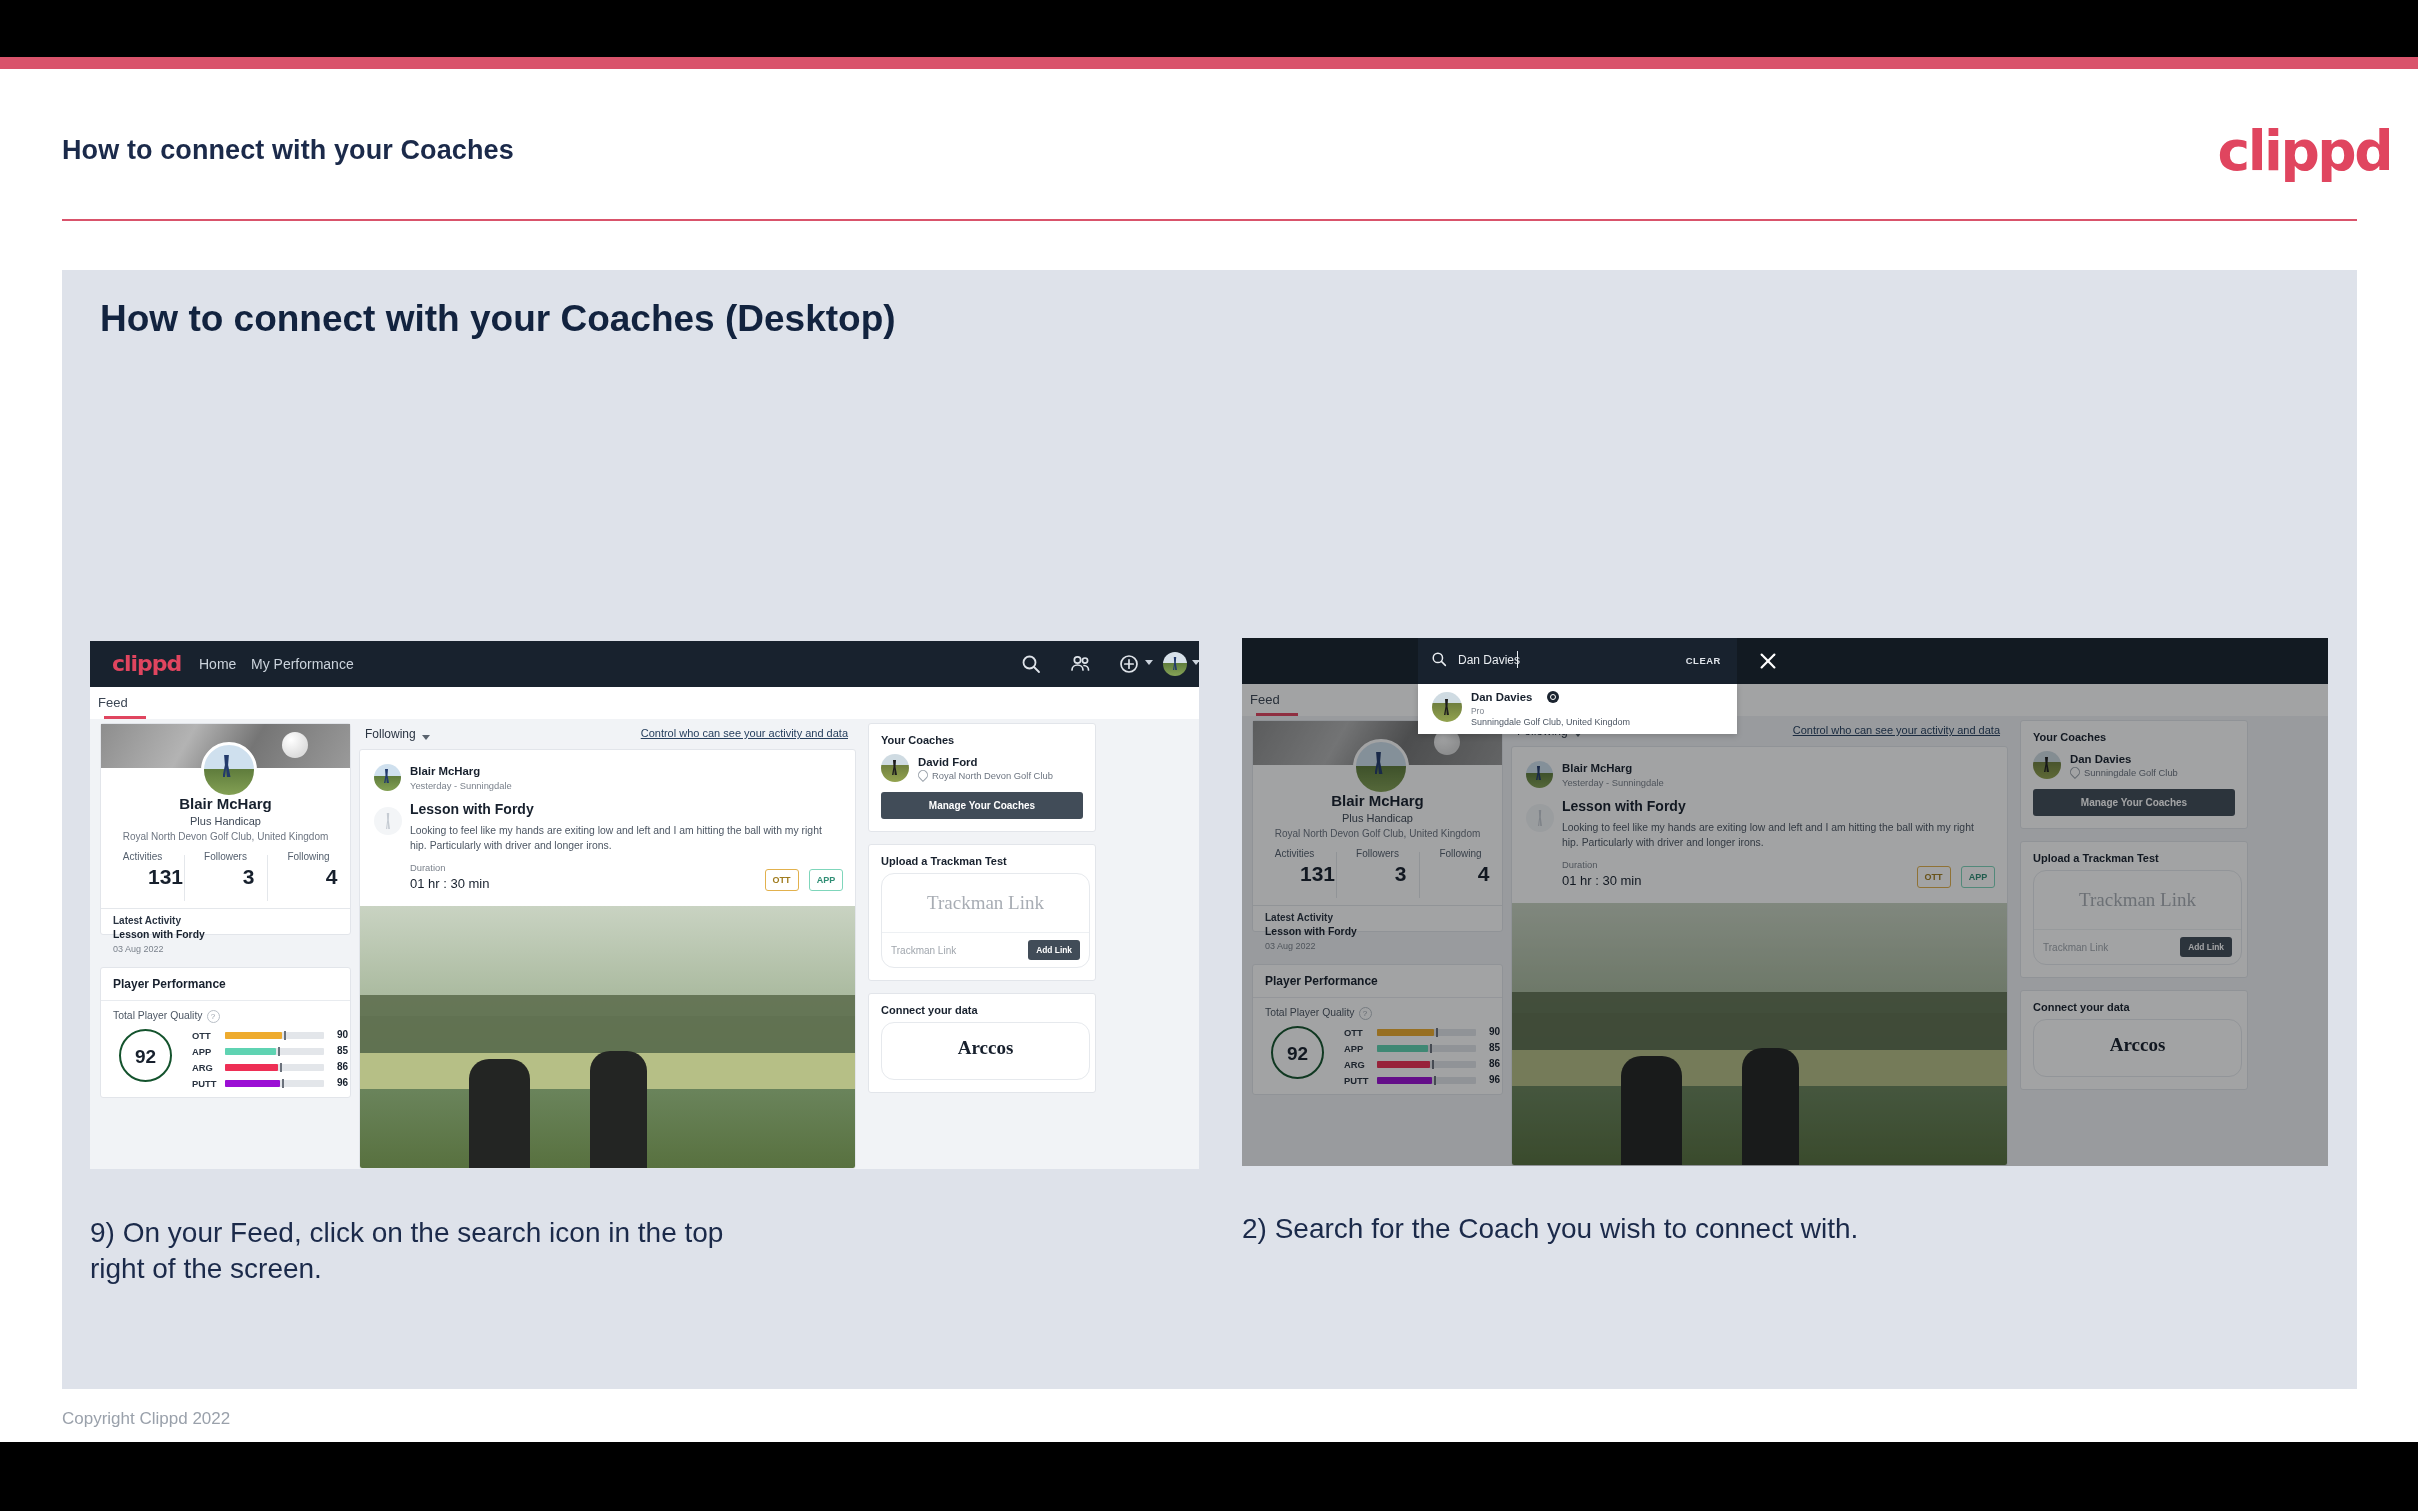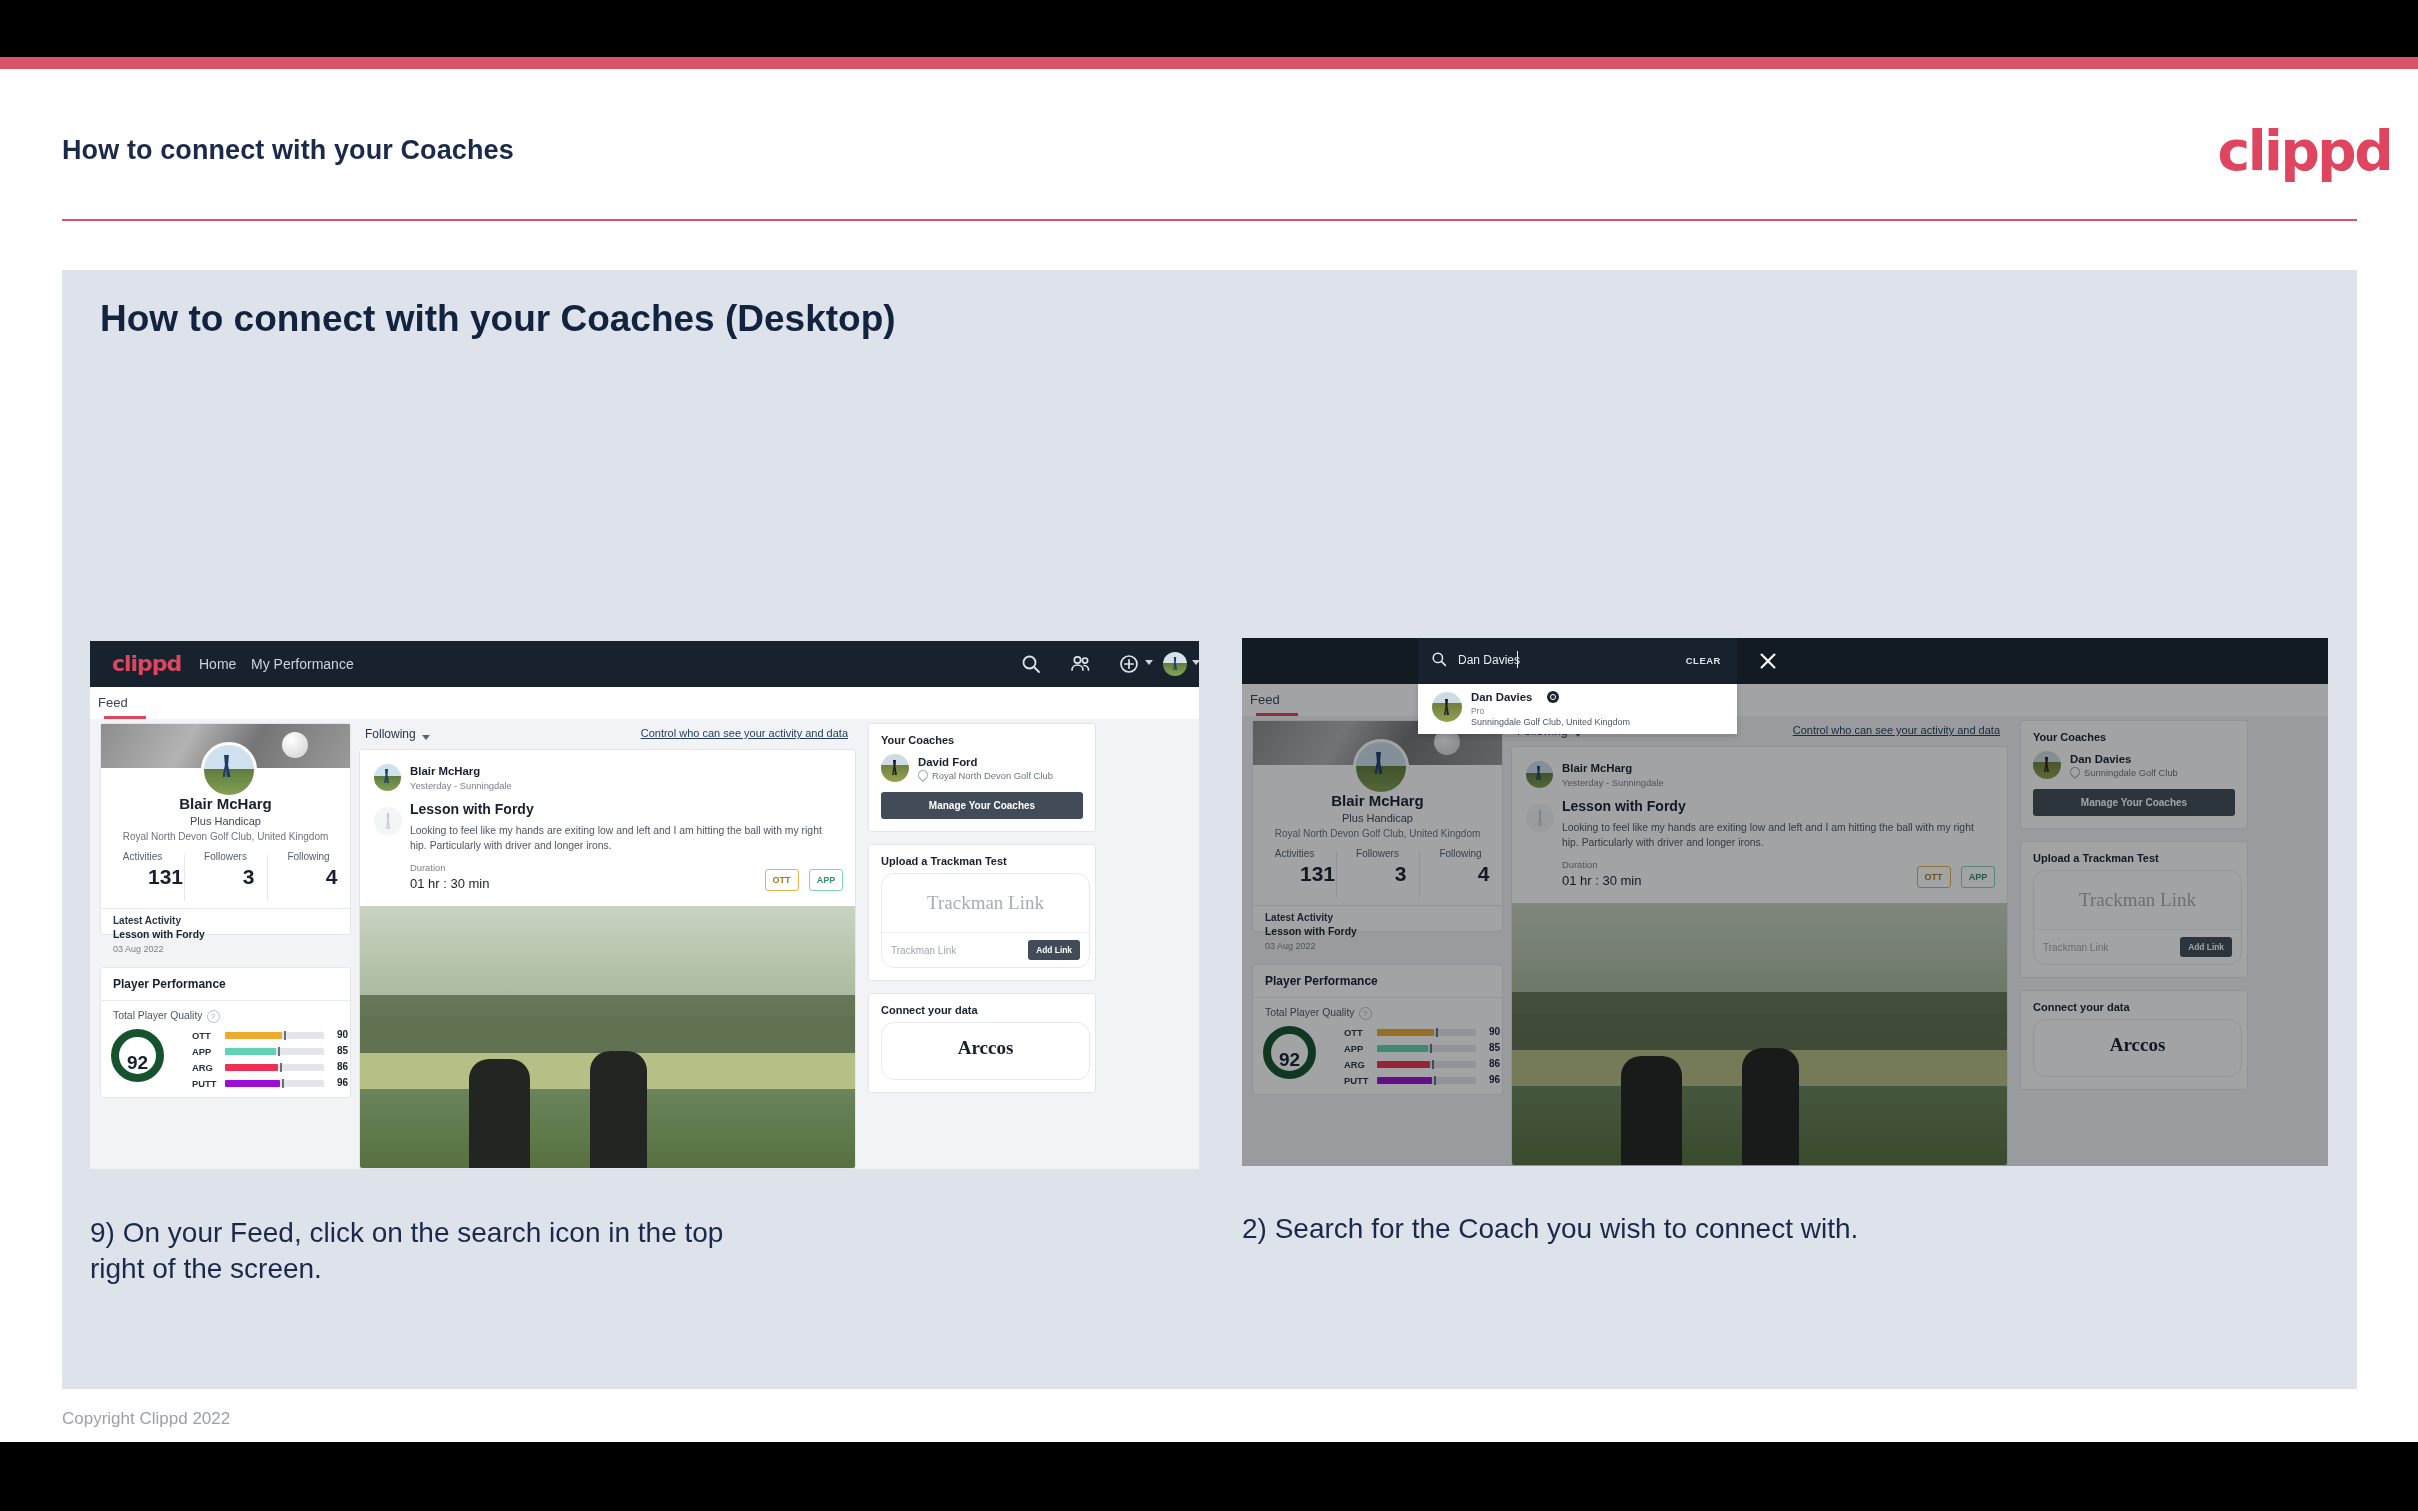--- a/index.html
+++ b/index.html
@@ -87,22 +87,22 @@
   .plat-t { position:absolute; left:12px; top:205px; font-size:10.4px; font-weight:bold; color:#17202d; }
   .plat-d { position:absolute; left:12px; top:220px; font-size:9px; color:#7b828c; }
 
   
   .perfcard { left:10px; top:248px; width:249px; height:129px; }
   .perfhead { position:absolute; left:12px; top:9px; font-size:12px; font-weight:bold; color:#17202d; }
   .perfline { position:absolute; left:0; right:0; top:32px; height:1px; background:#e8ebef; }
   .tpq { position:absolute; left:12px; top:42px; font-size:10.4px; color:#4c5663; }
   .tpq .qm { display:inline-block; width:11px;height:11px;border:1px solid #b9bfc7;border-radius:50%;
      font-size:8px; line-height:11px; text-align:center; color:#9aa2ab; margin-left:4px; vertical-align:middle;}
-  .ring { position:absolute; left:10px; top:61px; width:53px; height:53px; border-radius:50%;
-     border:8px solid #14532d; box-sizing:border-box; }
+  .ring { position:absolute; left:18px; top:61px; width:53px; height:53px; border-radius:50%;
+     border:2px solid #14532d; box-sizing:border-box; }
   .ring .rv { position:absolute; left:0;right:0;top:15px; text-align:center; font-size:19px; font-weight:bold; color:#17202d; }
   .mrow { position:absolute; left:91px; height:13px; font-size:9.4px; color:#2a3442; }
   .mrow .mk { position:absolute; left:0; top:1px; width:30px; font-weight:bold; text-align:left; }
   .mtrack { position:absolute; left:33px; top:3px; width:99px; height:7px; background:#e3e6ea; border-radius:1px; }
   .mfill { position:absolute; left:0; top:0; height:7px; border-radius:1px; }
   .mtick { position:absolute; top:-1px; width:1.5px; height:9px; background:#6b727c; }
   .mval { position:absolute; left:145px; top:0px; font-size:10px; font-weight:bold; color:#17202d; }
 
   
   .feedcol { position:absolute; left:269px; top:4px; width:495px; bottom:0; }

